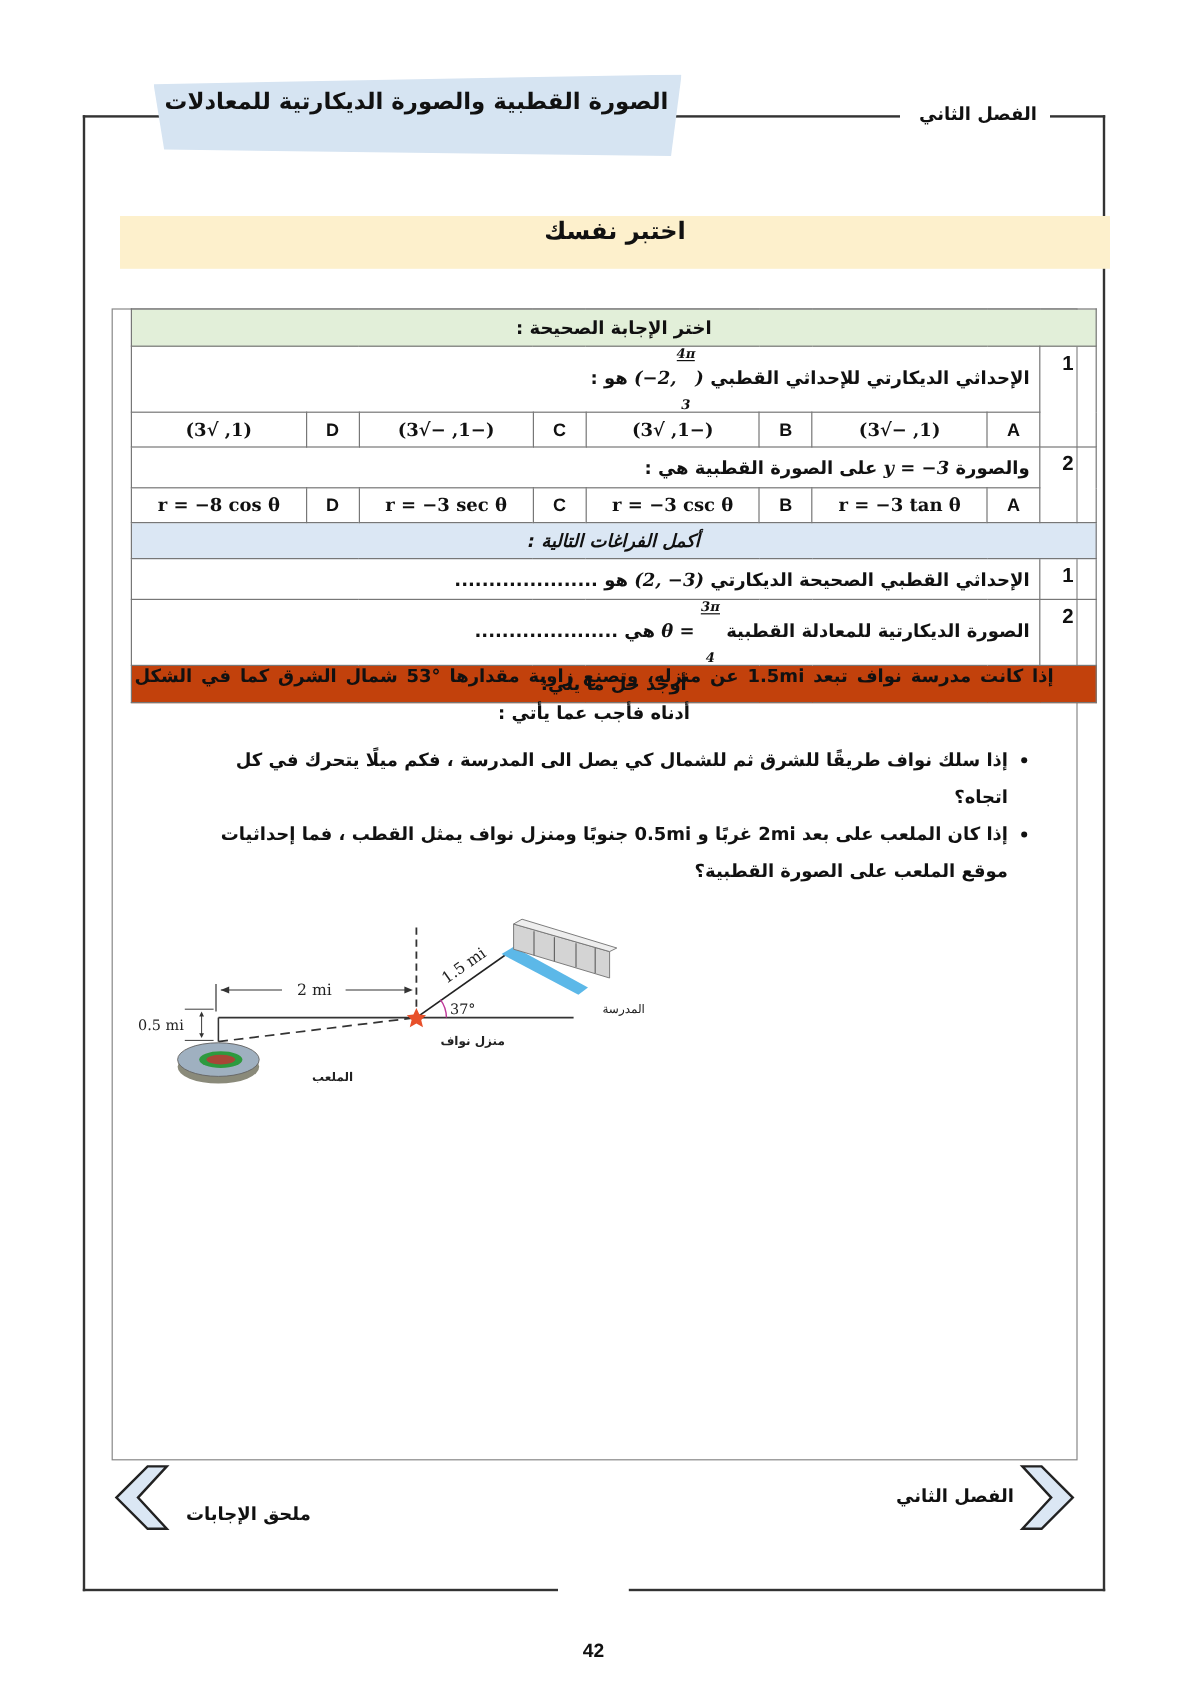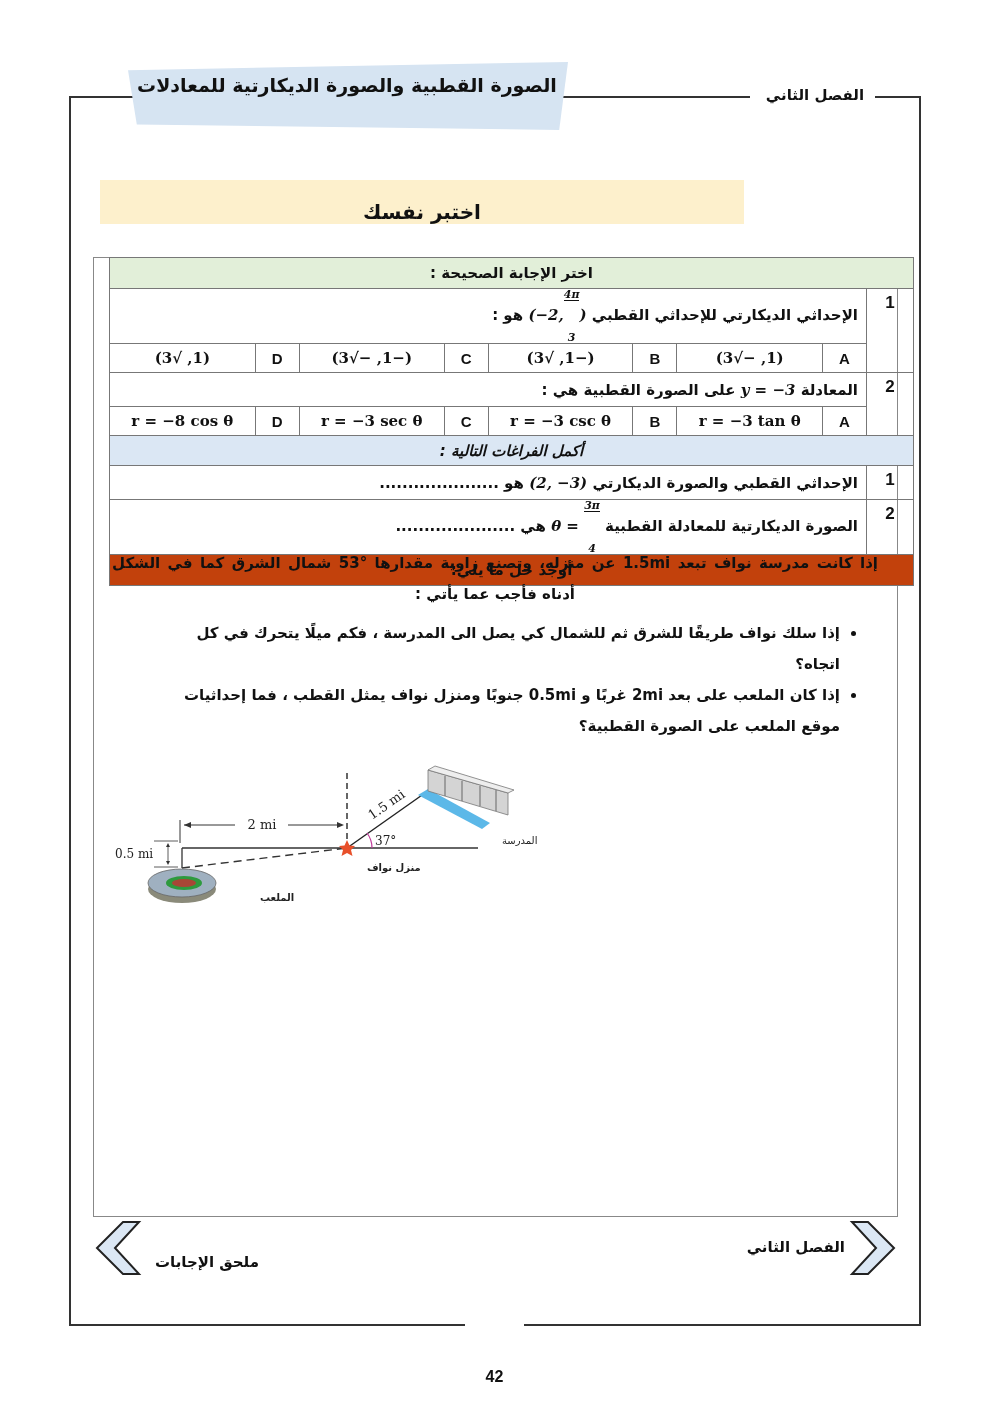--- a/index.html
+++ b/index.html
@@ -13,21 +13,21 @@
   .frame-top-mid { position: absolute; left: 560px; top: 96px; width: 190px; border-top: 2px solid #333; }
   .frame-top-right { position: absolute; left: 875px; top: 96px; width: 46px; border-top: 2px solid #333; }
   .frame-bottom-left { position: absolute; left: 69px; top: 1324px; width: 396px; border-top: 2px solid #333; }
   .frame-bottom-right { position: absolute; left: 524px; top: 1324px; width: 397px; border-top: 2px solid #333; }
 
   .chapter-label { position: absolute; left: 760px; top: 86px; width: 110px; text-align: center; font-weight: bold; font-size: 15px; }
   .banner { position: absolute; left: 128px; top: 62px; width: 440px; height: 68px; background: #d6e4f2;
             clip-path: polygon(0 12%, 100% 0, 98% 100%, 2% 92%); }
   .banner-title { position: absolute; left: 132px; top: 74px; width: 430px; text-align: center; font-weight: bold; font-size: 19px; }
 
-  .self-test { position: absolute; left: 100px; top: 180px; width: 644px; height: 44px; background: #fdf0cc; display: flex; align-items: flex-end; justify-content: center; font-weight: bold; font-size: 20px; }
+  .self-test { position: absolute; left: 100px; top: 180px; width: 825px; height: 44px; background: #fdf0cc; display: flex; align-items: flex-start; justify-content: center; font-weight: bold; font-size: 20px; }
 
   .content-box { position: absolute; left: 93px; top: 257px; width: 805px; height: 960px; border: 1px solid #888; }
 
   table.qt { position: absolute; left: 109px; top: 257px; width: 805px; border-collapse: collapse; direction: rtl; font-size: 15px; }
   table.qt td { border: 1px solid #777; padding: 0 8px; font-weight: bold; }
   .hdr-green { background: #e2efd9; text-align: center; height: 31px; }
   .hdr-blue { background: #dbe7f4; text-align: center; height: 30px; font-style: italic; }
   .hdr-peach { background: #c2410c; text-align: center; height: 31px; }
   .num { width: 47px; text-align: center; vertical-align: top; padding-top: 4px !important; font-family: "Liberation Sans", sans-serif; font-size: 17px; }
   .qrow { height: 34px; }
@@ -94,21 +94,21 @@
     <td>(−1, √3)</td>
     <td class="opt-letter">C</td>
     <td>(−1, −√3)</td>
     <td class="opt-letter">D</td>
     <td>(1, √3)</td>
   </tr>
 
   <tr class="qrow">
     <td rowspan="2" class="num">2</td>
     <td colspan="8">
-      <span>المعادلة</span>
+      <span>والصورة</span>
       <span class="math">y = −3</span>
       <span>على الصورة القطبية هي :</span>
     </td>
   </tr>
   <tr class="optrow">
     <td class="opt-letter">A</td>
     <td>r = −3 tan θ</td>
     <td class="opt-letter">B</td>
     <td>r = −3 csc θ</td>
     <td class="opt-letter">C</td>
@@ -116,21 +116,21 @@
     <td class="opt-letter">D</td>
     <td>r = −8 cos θ</td>
   </tr>
 
   <tr>
     <td colspan="9" class="hdr-blue">أكمل الفراغات التالية :</td>
   </tr>
   <tr class="qrow">
     <td class="num">1</td>
     <td colspan="8">
-      <span>الإحداثي القطبي والصورة الديكارتي</span>
+      <span>الإحداثي القطبي الصحيحة الديكارتي</span>
       <span class="math">(2, −3)</span>
       <span>هو .....................</span>
     </td>
   </tr>
   <tr style="height:40px;">
     <td class="num">2</td>
     <td colspan="8">
       <span>الصورة الديكارتية للمعادلة القطبية</span>
       <span class="math"><span>θ =</span> <span class="frac">
               <span>3π</span>

